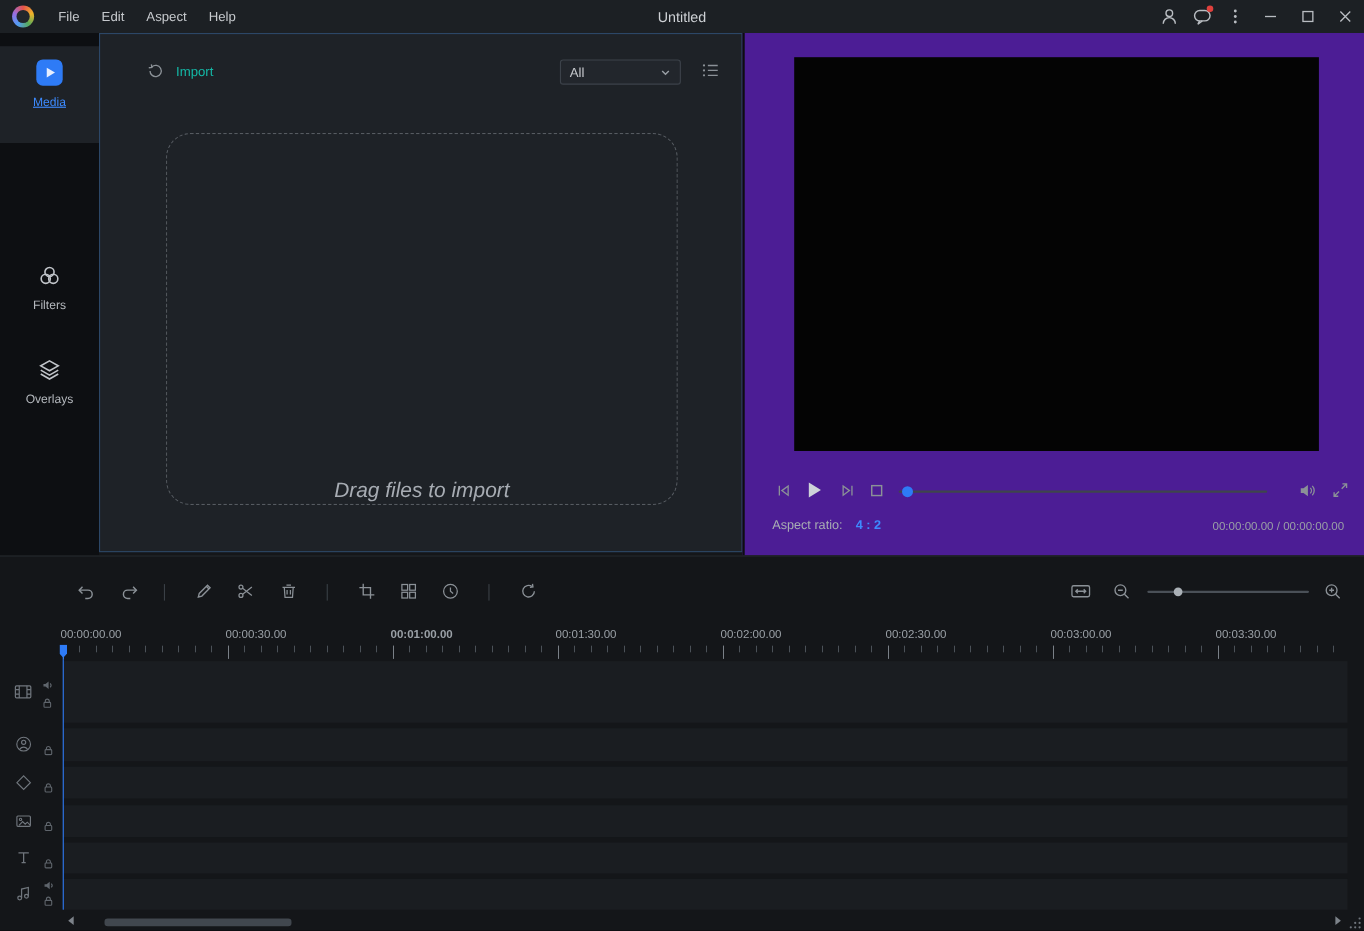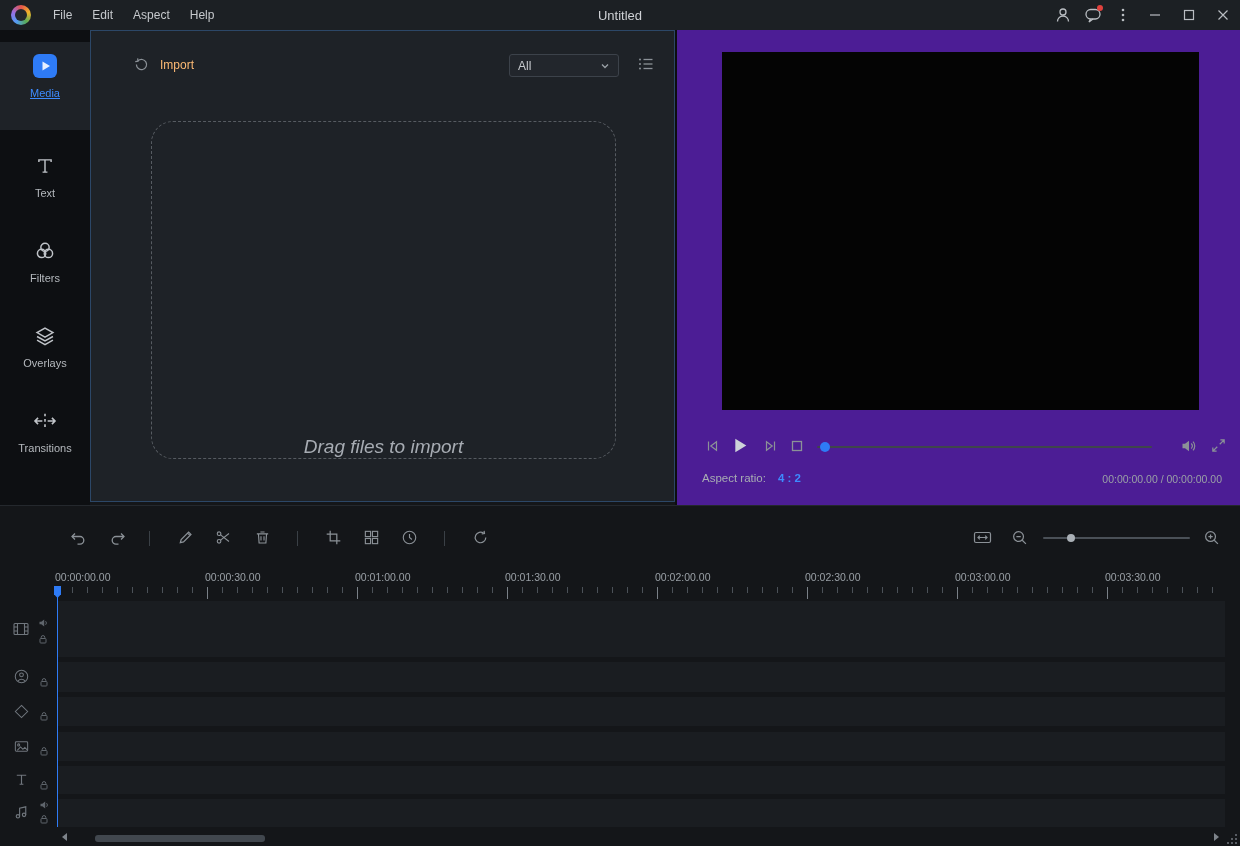--- a/index.html
+++ b/index.html
@@ -26,21 +26,21 @@
   .notif-dot { position:absolute; right:5px; top:5px; width:6px; height:6px; border-radius:50%; }
 
   
   .sidebar { position:absolute; left:0; top:30px; width:90px; height:475px; background:#0d0f12; }
   .side-item { position:absolute; left:0; width:90px; display:flex; flex-direction:column; align-items:center; gap:7px; padding-top:10px; color:#b4b8bd; font-size:11px; cursor:default; }
   .side-item .glyph { height:28px; display:flex; align-items:center; justify-content:center; color:#c0c4c9; }
   .side-item.active { background:#1e2227; height:88px; color:#3d8bff;text-decoration:underline; }
 
   
   .media-panel { position:absolute; left:90px; top:30px; width:585px; height:472px; background:#1e2227; border:1px solid #2c4767; }
-  .import-group { position:absolute; left:42px; top:25px; display:flex; align-items:center; gap:10px; color:#fdba74; }
+  .import-group { position:absolute; left:42px; top:25px; display:flex; align-items:center; gap:10px; color:#14b8a6; }
   .filter-dd { position:absolute; left:418px; top:23px; width:110px; height:23px; background:#22262c; border:1px solid #3c424a; border-radius:3px;
                display:flex; align-items:center; justify-content:space-between; padding:0 8px; color:#c6c9cd; }
   .listview { position:absolute; left:546px; top:24px; }
   .drop-zone { position:absolute; left:60px; top:90px; width:465px; height:338px; border:1px dashed #565b61; border-radius:22px;
                display:flex; align-items:flex-end; justify-content:center; }
   .drop-hint { font-size:19px; font-style:italic; color:#a7acb3; }
 
   
   .preview { position:absolute; left:675px; top:30px; width:565px; height:475px; background:#4c1d95; border-left:2px solid #0c0e10; }
   .video-screen { position:absolute; left:45px; top:22px; width:477px; height:358px; background:#040404; }
@@ -136,56 +136,39 @@
   <div class="sidebar">
     <div class="side-item active" style="top:12px;">
       <span class="glyph">
         <svg width="26" height="26" viewBox="0 0 26 26">
             <rect x="1" y="1" width="24" height="24" rx="6" fill="#2e7bf6"></rect>
             <path d="M10.5 8.5 L18 13 L10.5 17.5 Z" fill="#e7efff"></path>
           </svg>
       </span>
       <span>Media</span>
     </div>
-    <div class="side-item" style="top:112px;">
-      <span class="glyph">
-        <svg width="20" height="20" viewBox="0 0 18 18" fill="none" stroke="currentColor" stroke-width="1.3">
-            <path d="M3.5 5.5 V3.5 h11 v2 M9 3.5 V14.5 M6.8 14.5 h4.4"></path>
-          </svg>
-      </span>
-      <span>Text</span>
-    </div>
     <div class="side-item" style="top:197px;">
       <span class="glyph">
         <svg width="22" height="22" viewBox="0 0 18 18" fill="none" stroke="currentColor" stroke-width="1.2">
             <circle cx="9" cy="6" r="3.4"></circle>
             <circle cx="6.2" cy="11" r="3.4"></circle>
             <circle cx="11.8" cy="11" r="3.4"></circle>
           </svg>
       </span>
       <span>Filters</span>
     </div>
     <div class="side-item" style="top:282px;">
       <span class="glyph">
         <svg width="22" height="22" viewBox="0 0 18 18" fill="none" stroke="currentColor" stroke-width="1.2">
             <path d="M9 2.5 L15.5 6.2 9 9.9 2.5 6.2 Z"></path>
             <path d="M15.5 9.4 L9 13.1 2.5 9.4"></path>
             <path d="M15.5 12.3 L9 16 2.5 12.3"></path>
           </svg>
       </span>
       <span>Overlays</span>
-    </div>
-    <div class="side-item" style="top:367px;">
-      <span class="glyph">
-        <svg width="24" height="24" viewBox="0 0 18 18" fill="none" stroke="currentColor" stroke-width="1.2">
-            <path d="M9 3.5 v2 M9 7.5 v2 M9 11.5 v2" stroke-dasharray="2 2"></path>
-            <path d="M7 9 H1.5 M3.8 6.7 L1.5 9 l2.3 2.3 M11 9 h5.5 M14.2 6.7 L16.5 9 l-2.3 2.3"></path>
-          </svg>
-      </span>
-      <span>Transitions</span>
     </div>
   </div>
 
   <div class="media-panel">
     <div class="import-group">
       <span class="ic">
         <svg width="17" height="17" viewBox="0 0 18 18" fill="none" stroke="currentColor" stroke-width="1.3">
             <path d="M3.6 9 a5.4 5.4 0 1 0 1.7-3.9"></path>
             <path d="M4.9 2.6 l0.4 2.9 -2.9 0.4"></path>
           </svg>
@@ -338,21 +321,21 @@
     </div>
     <span class="tl-btn ic" style="left:1203px;">
       <svg width="17" height="17" viewBox="0 0 18 18" fill="none" stroke="currentColor" stroke-width="1.3">
           <circle cx="8" cy="8" r="5.2"></circle>
           <path d="M11.9 11.9 L15.8 15.8 M5.7 8 h4.6 M8 5.7 v4.6"></path>
         </svg>
     </span>
 
     <span class="ruler-label" style="left:55px;">00:00:00.00</span>
     <span class="ruler-label" style="left:205px;">00:00:30.00</span>
-    <span class="ruler-label" style="left:355px;">00:01:00.00</span>
+    <span class="ruler-label" style="left:355px;font-weight:bold;">00:01:00.00</span>
     <span class="ruler-label" style="left:505px;">00:01:30.00</span>
     <span class="ruler-label" style="left:655px;">00:02:00.00</span>
     <span class="ruler-label" style="left:805px;">00:02:30.00</span>
     <span class="ruler-label" style="left:955px;">00:03:00.00</span>
     <span class="ruler-label" style="left:1105px;">00:03:30.00</span>
     <div class="ruler-ticks"></div>
 
     <div class="playhead-flag" style="background:#2e7bf6;"></div>
     <div class="playhead-line" style="background:#2e7bf6;"></div>
 

